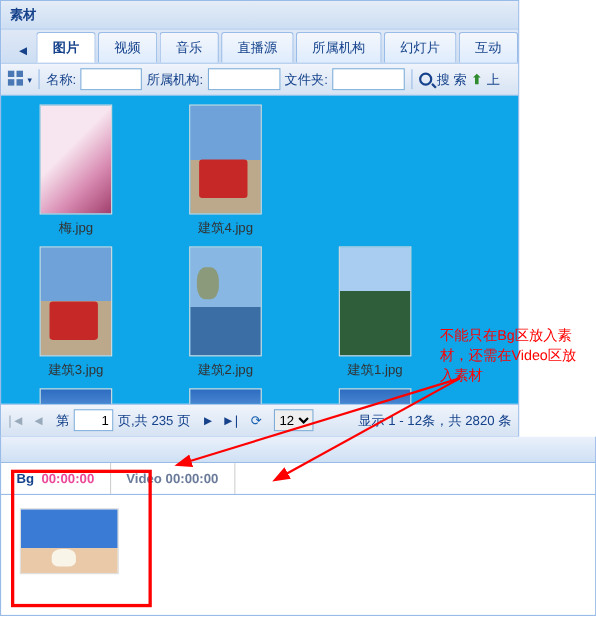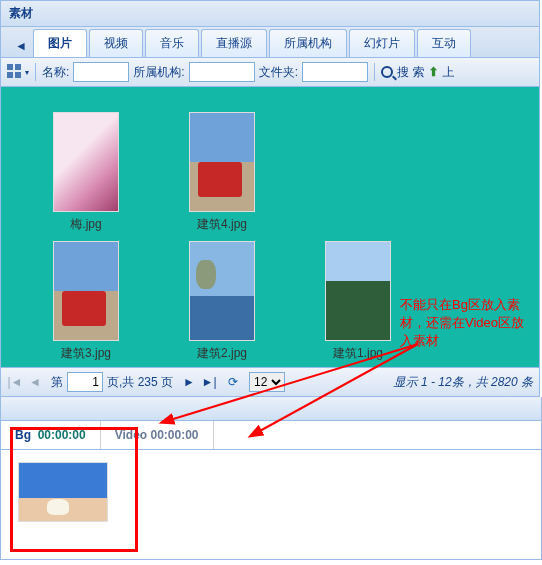--- a/index.html
+++ b/index.html
@@ -1,44 +1,44 @@
 <!DOCTYPE html>
 <html><head>
 <meta charset="utf-8">
 <style>
 * { box-sizing: border-box; margin: 0; padding: 0; font-family: "Microsoft YaHei", Arial, sans-serif; font-size: 12px; }
 body { background: #fff; width: 542px; height: 565px; overflow: hidden; position: relative; }
 
-.panel { border: 1px solid #99bbe8; width: 540px; }
+.panel { border: 1px solid #99bbe8; width: 472px; }
 .panel-header { background: linear-gradient(#e4ecf7, #cddef3); color: #15428b; font-weight: bold; padding: 4px 8px; border-bottom: 1px solid #99bbe8; }
 .tabs { display: flex; background: linear-gradient(#dfe8f6, #cddef3); border-bottom: 1px solid #99bbe8; padding: 2px 4px 0 8px; align-items: flex-end; overflow: hidden; }
 .arrow-left { color: #15428b; padding: 4px 6px; cursor: pointer; }
 .tab { padding: 5px 14px; color: #15428b; cursor: pointer; border: 1px solid #99bbe8; border-bottom: none; margin-right: 2px; background: linear-gradient(#f4f7fc, #deecfd); border-radius: 3px 3px 0 0; white-space: nowrap; font-family: Liberation Serif, serif; }
 .tab.active { background: #fff; color: #15428b; font-weight: bold; }
 .toolbar { display: flex; align-items: center; padding: 4px 6px; background: linear-gradient(#f0f4fb, #d6e3f3); border-bottom: 1px solid #99bbe8; gap: 4px; color: #15428b; overflow: hidden; }
 .toolbar .grid-icon { width: 14px; height: 14px; display: inline-block; }
 .toolbar .drop { color: #15428b; font-size: 8px; }
 .toolbar input[type=text] { border: 1px solid #7eadd9; height: 20px; padding: 0 4px; }
 .toolbar .sep { width: 1px; height: 18px; background: #99bbe8; margin: 0 2px; }
-.gallery { background: #14b8a6; padding: 25px; height: 280px; overflow: hidden; position: relative; }
+.gallery { background: #0ea5e9; padding: 8px; height: 280px; overflow: hidden; position: relative; }
 .row { display: flex; gap: 16px; margin-bottom: 8px; }
 .thumb { width: 120px; text-align: center; }
 .thumb .img { width: 66px; height: 100px; border: 1px solid #ddd; margin: 0 auto 4px; position: relative; overflow: hidden; }
 .thumb .label { color: #333; }
 .pager { display: flex; align-items: center; padding: 4px 6px; background: linear-gradient(#f0f4fb, #d6e3f3); border-top: 1px solid #99bbe8; gap: 4px; color: #15428b; }
 .pager .btn { width: 16px; height: 16px; display: inline-flex; align-items: center; justify-content: center; cursor: pointer; }
 .pager input { width: 36px; border: 1px solid #7eadd9; height: 20px; text-align: right; padding: 0 3px; }
 .pager select { border: 1px solid #7eadd9; height: 20px; }
-.pager .info { margin-left: auto; font-style: italic; }
+.pager .info { margin-left: auto; }
 .spacer-bar { height: 24px; background: linear-gradient(#eaf1fb, #cfe0f4); border: 1px solid #99bbe8; border-top: none; }
 
 .timeline-tabs { display: flex; border: 1px solid #99bbe8; border-top: none; background: #fff; }
 .ttab { padding: 7px 14px; color: #6a7a99; border-right: 1px solid #d0d0d0; cursor: pointer; font-weight: bold; }
 .ttab.active { color: #15428b; font-weight: bold; }
-.ttab .time { color: #0f766e; font-weight: bold; }
+.ttab .time { color: #ec4899; font-weight: bold; }
 .ttab.active .lbl { color: #15428b; }
 
 .timeline-body { border: 1px solid #99bbe8; border-top: none; padding: 12px; min-height: 110px; }
 .asset { width: 100px; text-align: center; }
 .asset .aimg { width: 90px; height: 60px; border: 1px solid #ddd; margin: 0 auto 4px; background: linear-gradient(#3a7bd5 60%, #e9c9a8 60%); position: relative; }
 .asset .aimg::after { content: ""; position: absolute; left: 28px; bottom: 6px; width: 22px; height: 16px; background: #f8f4e8; border-radius: 40% 40% 30% 30%; }
 
 .red-box { position: absolute; border: 3px solid #ff0000; pointer-events: none; z-index: 50; }
 .annotation { position: absolute; color: #ff0000; font-size: 13px; line-height: 1.4; z-index: 50; pointer-events: none; }
 .arrow-svg { position: absolute; pointer-events: none; z-index: 49; }

